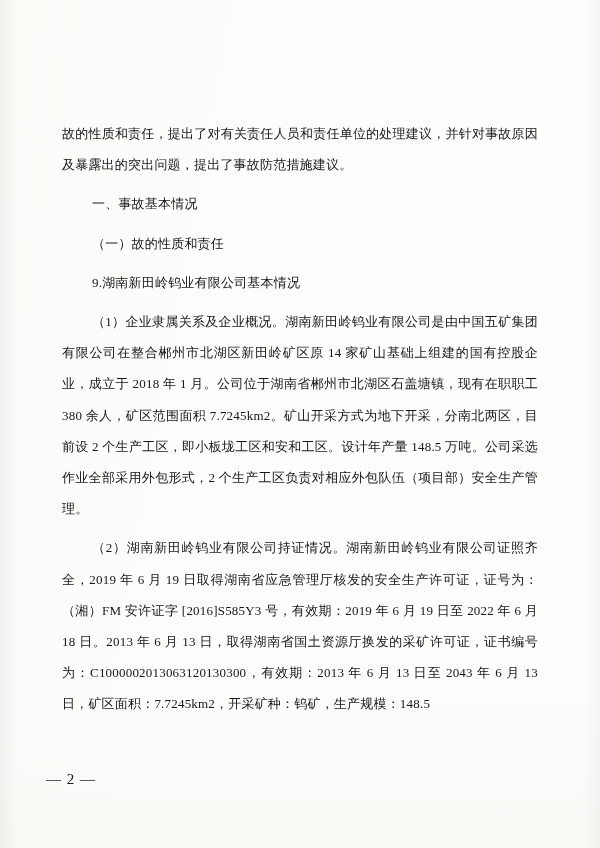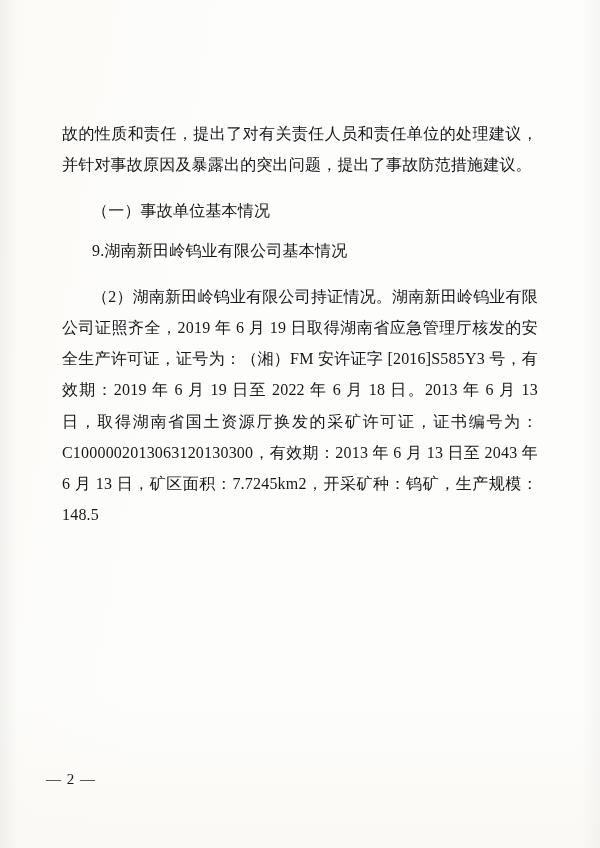--- a/index.html
+++ b/index.html
@@ -31,21 +31,21 @@
       linear-gradient(100deg, rgba(250,248,244,0.55) 0%, rgba(255,255,255,0) 35%),
       linear-gradient(0deg, rgba(248,246,242,0.6) 0%, rgba(255,255,255,0) 18%);
     pointer-events: none;
   }
   .body-text {
     position: relative;
     z-index: 1;
   }
   p.para {
     margin: 0 0 1px 0;
-    font-size: 16px;
+    font-size: 13px;
     line-height: 31.2px;
     text-align: justify;
     text-justify: inter-ideograph;
     letter-spacing: 0.2px;
     color: #17171a;
   }
   p.indent2 {
     text-indent: 30px;
   }
   p.cont {
@@ -86,23 +86,25 @@
 </head>
 <body>
 
 <div class="page">
   <div class="edge-shadow left"></div>
   <div class="edge-shadow right"></div>
 
   <div class="body-text">
     <p class="para cont">故的性质和责任，提出了对有关责任人员和责任单位的处理建议，并针对事故原因及暴露出的突出问题，提出了事故防范措施建议。</p>
     <div class="blockgap"></div>
+    <p class="para indent2">一、事故基本情况</p>
     <div class="blockgap"></div>
-    <p class="para indent2">（一）事故单位基本情况</p>
+    <p class="para indent2">（一）故的性质和责任</p>
     <div class="blockgap"></div>
     <p class="para indent2">9.湖南新田岭钨业有限公司基本情况</p>
     <div class="blockgap"></div>
+    <p class="para indent2">（1）企业隶属关系及企业概况。湖南新田岭钨业有限公司是由中国五矿集团有限公司在整合郴州市北湖区新田岭矿区原 14 家矿山基础上组建的国有控股企业，成立于 2018 年 1 月。公司位于湖南省郴州市北湖区石盖塘镇，现有在职职工 380 余人，矿区范围面积 7.7245km2。矿山开采方式为地下开采，分南北两区，目前设 2 个生产工区，即小板垅工区和安和工区。设计年产量 148.5 万吨。公司采选作业全部采用外包形式，2 个生产工区负责对相应外包队伍（项目部）安全生产管理。</p>
     <div class="blockgap"></div>
     <p class="para indent2">（2）湖南新田岭钨业有限公司持证情况。湖南新田岭钨业有限公司证照齐全，2019 年 6 月 19 日取得湖南省应急管理厅核发的安全生产许可证，证号为：（湘）FM 安许证字 [2016]S585Y3 号，有效期：2019 年 6 月 19 日至 2022 年 6 月 18 日。2013 年 6 月 13 日，取得湖南省国土资源厅换发的采矿许可证，证书编号为：C1000002013063120130300，有效期：2013 年 6 月 13 日至 2043 年 6 月 13 日，矿区面积：7.7245km2，开采矿种：钨矿，生产规模：148.5</p>
   </div>
 
   <div class="pagenum">— 2 —</div>
 </div>
 
 </body></html>

